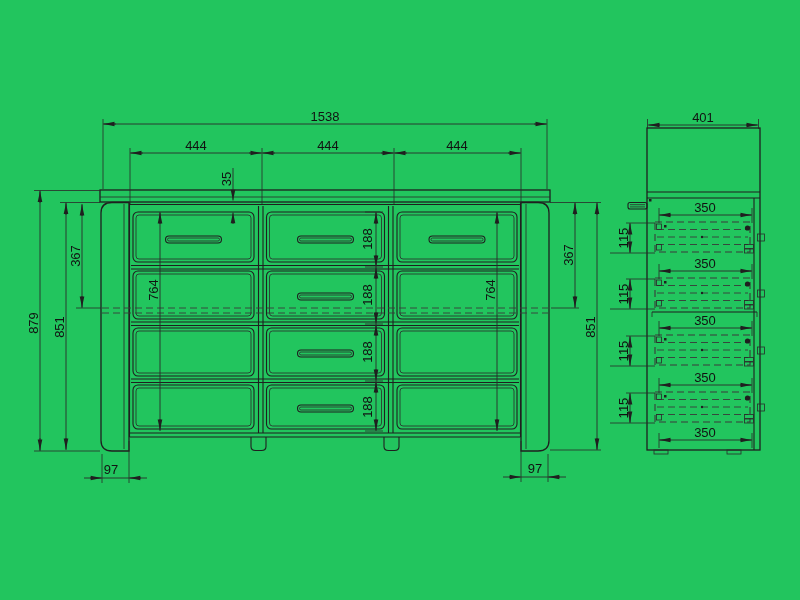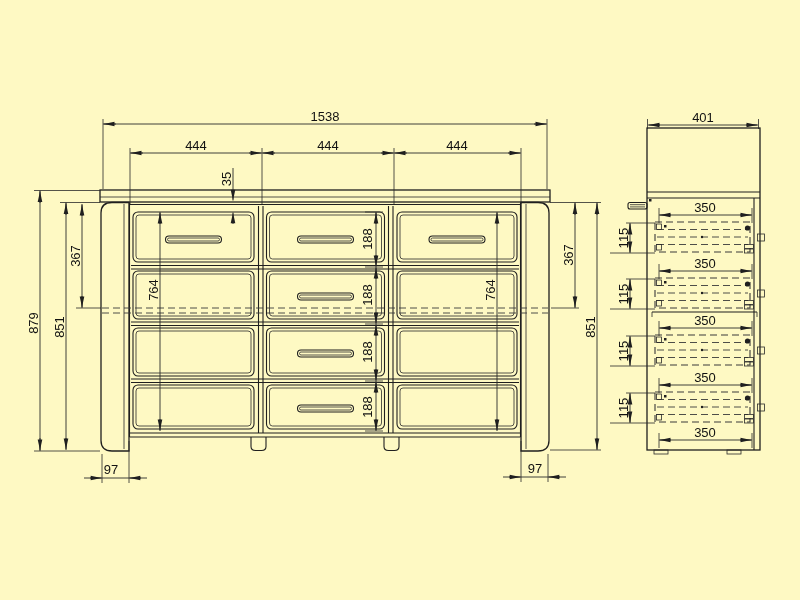--- a/index.html
+++ b/index.html
@@ -1,16 +1,16 @@
 <!DOCTYPE html>
 <html><head>
 <meta charset="utf-8">
 <style>
   html,body{margin:0;padding:0;background:#ffffff;}
-  .canvas{position:relative;width:800px;height:600px;background:#fef9c3;overflow:hidden;}
+  .canvas{position:relative;width:800px;height:600px;background:#22c55e;overflow:hidden;}
   svg{position:absolute;left:0;top:0;}
   .ln{stroke:#1f1f1f;stroke-width:1.1;fill:none;}
   .thk{stroke:#1f1f1f;stroke-width:1.3;fill:none;}
   .thin{stroke:#2a2a2a;stroke-width:0.8;fill:none;}
   .dim{stroke:#2a2a2a;stroke-width:0.9;fill:none;}
   .dsh{stroke:#3a3a3a;stroke-width:0.9;fill:none;stroke-dasharray:7 4;}
   .dshb{stroke:#3a3a3a;stroke-width:1.1;fill:none;stroke-dasharray:7 4;}
   .blk{fill:#1f1f1f;stroke:none;}
   text.dimtxt{font-family:"Liberation Sans",sans-serif;font-size:13px;fill:#121212;}
 </style>

